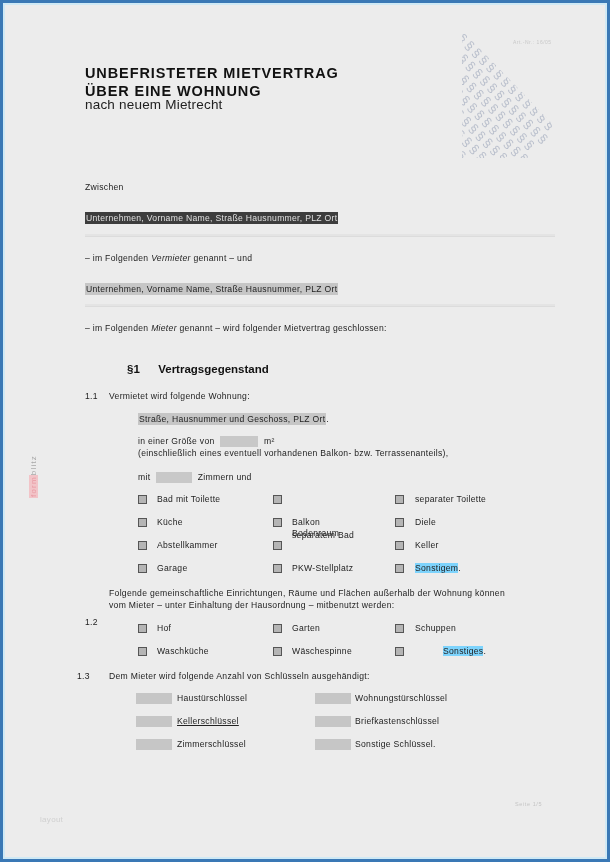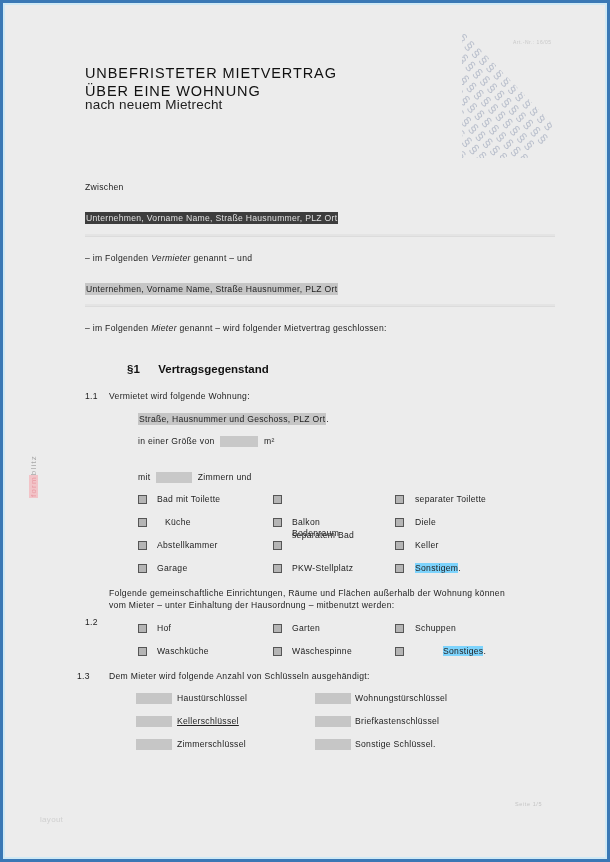--- a/index.html
+++ b/index.html
@@ -12,21 +12,21 @@
       position: absolute; left: 3px; top: 3px; width: 604px; height: 856px;
       background: #cfe9f5;
     }
     .page {
       position: absolute; left: 5px; top: 5px; width: 602px; height: 854px;
       background: #ececec; overflow: hidden;
       left: 5px; top: 5px; width: 600px; height: 852px;
     }
     .abs { position: absolute; }
     .title {
-      left: 80px; top: 59px; font-weight: normal; font-size: 14.5px; color: #111;
+      left: 80px; top: 59px; font-weight: bold; font-size: 14.5px; color: #111;
       letter-spacing: 0.9px; line-height: 18px;
     }
     .subtitle { left: 80px; top: 92px; font-size: 13.5px; color: #222; letter-spacing: 0.2px; }
     .artnr { left: 508px; top: 34px; font-size: 5px; color: #c8c8c8; letter-spacing: 0.5px; }
     .watermark { left: 445px; top: 25px; width: 140px; height: 130px; }
     .body-text { font-size: 8.6px; color: #222; letter-spacing: 0.3px; white-space: nowrap; }
     .field-dark { background: #3d3d3d; color: #e0e0e0; padding: 1px 1px; }
     .field-grey { background: #c6c6c6; color: #222; padding: 1px 1px; }
     .sep { height: 2px; background: #e4e4e4; border-bottom: 1px solid #dcdcdc; }
     .h1 { font-size: 11.5px; font-weight: bold; color: #111; margin-left: 42px; }
@@ -125,38 +125,39 @@
 
   <div class="abs body-text" style="left:133px; top:409px;">
     <span class="field-grey">Straße, Hausnummer und Geschoss, PLZ Ort</span><span>.</span>
   </div>
 
   <div class="abs body-text" style="left:133px; top:431px;">
     <span>in einer Größe von</span>
     <span class="blank" style="width:38px; margin:0 3px;"></span>
     <span>m²</span>
   </div>
+  <div class="abs body-text" style="left:133px; top:443px;">(einschließlich eines eventuell vorhandenen Balkon- bzw. Terrassenanteils),</div>
 
   <div class="abs body-text" style="left:133px; top:467px;">
     <span>mit</span>
     <span class="blank" style="width:36px; margin:0 3px;"></span>
     <span>Zimmern und</span>
   </div>
 
   <div>
 
     <div class="cb" style="left:133px; top:490px;"></div>
     <div class="cb-label" style="left:152px; top:489px;">Bad mit Toilette</div>
     <div class="cb" style="left:268px; top:490px;"></div>
     <div class="cb-label" style="left:287px; top:489px;margin-top:36px;">separatem Bad</div>
     <div class="cb" style="left:390px; top:490px;"></div>
     <div class="cb-label" style="left:410px; top:489px;">separater Toilette</div>
 
     <div class="cb" style="left:133px; top:513px;"></div>
-    <div class="cb-label" style="left:152px; top:512px;margin-left:8px;">Küche</div>
+    <div class="cb-label" style="left:152px; top:512px;">Küche</div>
     <div class="cb" style="left:268px; top:513px;"></div>
     <div class="cb-label" style="left:287px; top:512px;">Balkon</div>
     <div class="cb" style="left:390px; top:513px;"></div>
     <div class="cb-label" style="left:410px; top:512px;">Diele</div>
 
     <div class="cb" style="left:133px; top:536px;"></div>
     <div class="cb-label" style="left:152px; top:535px;">Abstellkammer</div>
     <div class="cb" style="left:268px; top:536px;"></div>
     <div class="cb-label" style="left:287px; top:523px;">Bodenraum</div>
     <div class="cb" style="left:390px; top:536px;"></div>

